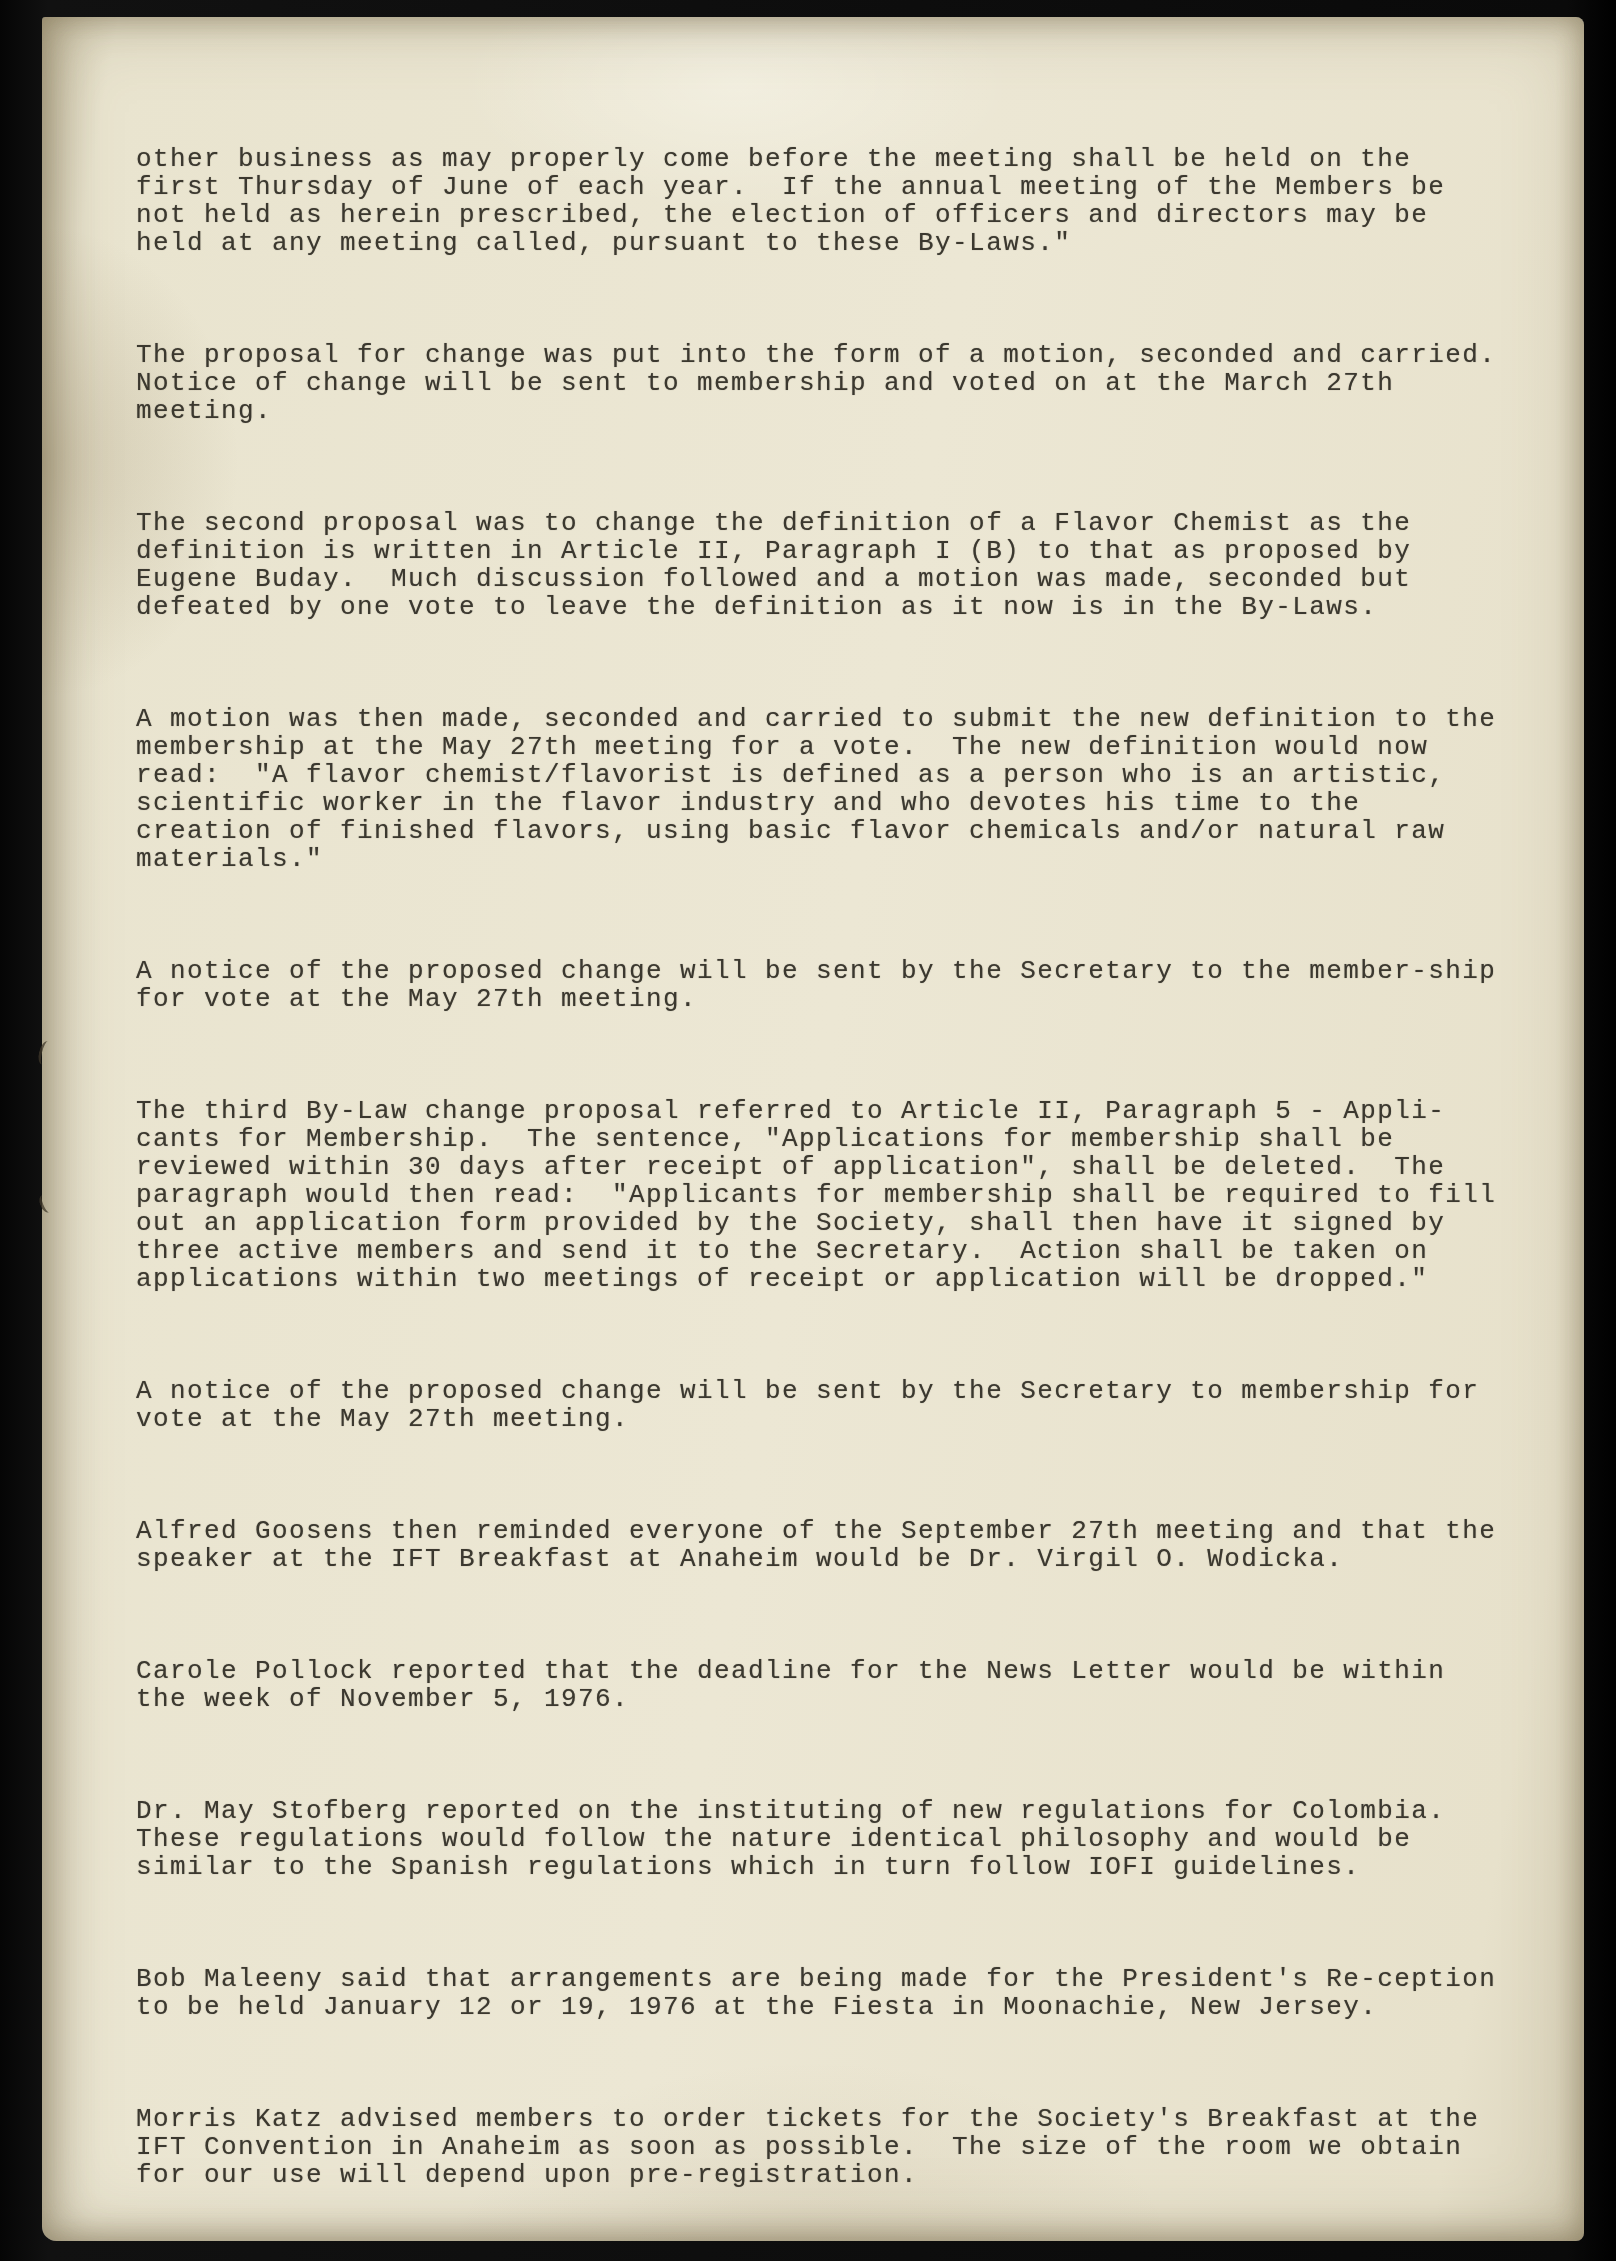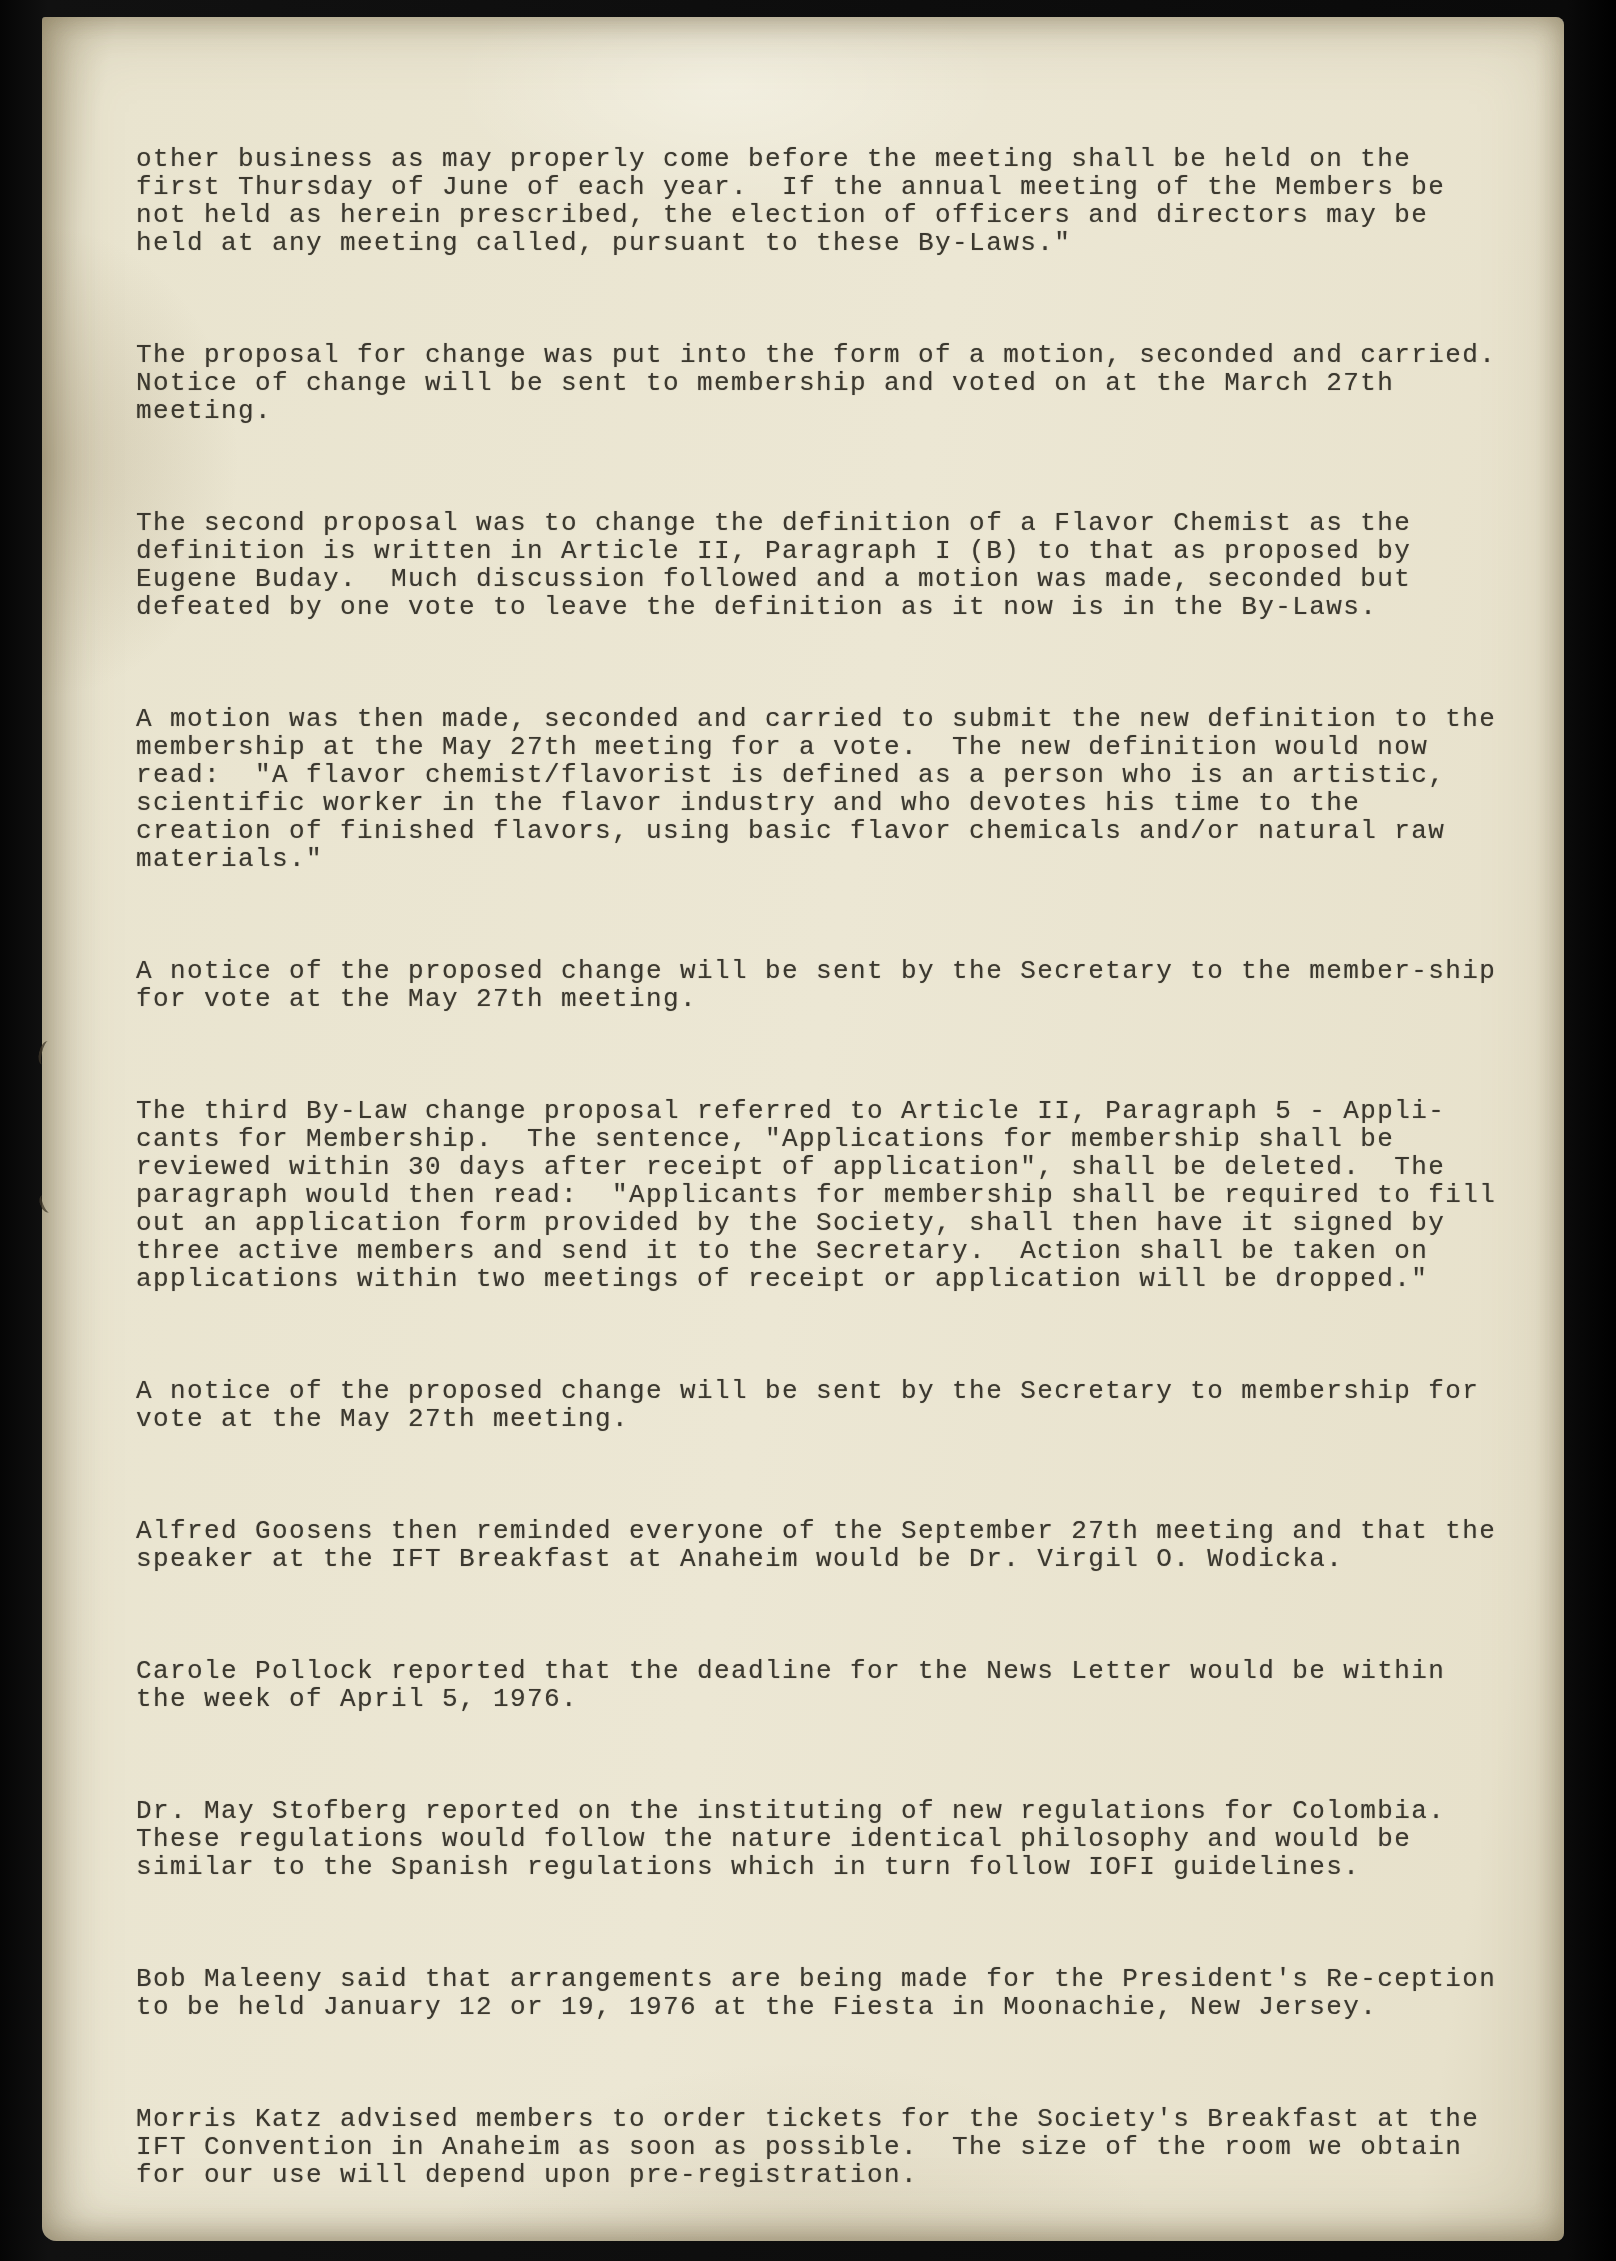--- a/index.html
+++ b/index.html
@@ -30,20 +30,21 @@
       radial-gradient(ellipse 393px 180px at 45% 3%, rgba(255,255,248,0.38), transparent 70%),
       radial-gradient(ellipse 281px 337px at 0% 20%, rgba(120,100,60,0.22), transparent 70%),
       radial-gradient(ellipse 505px 281px at 50% 101%, rgba(135,115,75,0.12), transparent 72%),
       linear-gradient(100deg, #d6cfb6 0%, #e9e4cf 4%, #ece7d4 50%, #e7e1cb 92%, #d9d2ba 100%);
     background-color: #ebe6d2;
     box-shadow:
       inset 0 0 79px rgba(115,100,65,0.28),
       inset 17px 0 39px rgba(90,75,45,0.28),
       inset -6.7px 0 22.4px rgba(100,85,50,0.20),
       inset 0 -5.6px 28px rgba(100,85,50,0.18);
+    padding-left: 20px;
   }
   .binding-mark {
     position: absolute;
     width: 9px;
     height: 23.6px;
     border-left: 3.9px solid #40382a;
     border-radius: 60% 0 0 60%;
     opacity: 0.75;
   }
   .binding-mark.m1 { left: -3.4px; top: 1024px; transform: rotate(14deg); }
@@ -74,21 +75,21 @@
 
     <div class="text-block">
       <p class="para">other business as may properly come before the meeting shall be held on the first Thursday of June of each year.  If the annual meeting of the Members be not held as herein prescribed, the election of officers and directors may be held at any meeting called, pursuant to these By-Laws."</p>
       <p class="para">The proposal for change was put into the form of a motion, seconded and carried.  Notice of change will be sent to membership and voted on at the March 27th meeting.</p>
       <p class="para">The second proposal was to change the definition of a Flavor Chemist as the definition is written in Article II, Paragraph I (B) to that as proposed by Eugene Buday.  Much discussion followed and a motion was made, seconded but defeated by one vote to leave the definition as it now is in the By-Laws.</p>
       <p class="para">A motion was then made, seconded and carried to submit the new definition to the membership at the May 27th meeting for a vote.  The new definition would now read:  "A flavor chemist/flavorist is defined as a person who is an artistic, scientific worker in the flavor industry and who devotes his time to the creation of finished flavors, using basic flavor chemicals and/or natural raw materials."</p>
       <p class="para">A notice of the proposed change will be sent by the Secretary to the member-ship for vote at the May 27th meeting.</p>
       <p class="para">The third By-Law change proposal referred to Article II, Paragraph 5 - Appli-cants for Membership.  The sentence, "Applications for membership shall be reviewed within 30 days after receipt of application", shall be deleted.  The paragraph would then read:  "Applicants for membership shall be required to fill out an application form provided by the Society, shall then have it signed by three active members and send it to the Secretary.  Action shall be taken on applications within two meetings of receipt or application will be dropped."</p>
       <p class="para">A notice of the proposed change will be sent by the Secretary to membership for vote at the May 27th meeting.</p>
       <p class="para">Alfred Goosens then reminded everyone of the September 27th meeting and that the speaker at the IFT Breakfast at Anaheim would be Dr. Virgil O. Wodicka.</p>
-      <p class="para">Carole Pollock reported that the deadline for the News Letter would be within the week of April 5, 1976.</p>
+      <p class="para">Carole Pollock reported that the deadline for the News Letter would be within the week of November 5, 1976.</p>
       <p class="para">Dr. May Stofberg reported on the instituting of new regulations for Colombia. These regulations would follow the nature identical philosophy and would be similar to the Spanish regulations which in turn follow IOFI guidelines.</p>
       <p class="para">Bob Maleeny said that arrangements are being made for the President's Re-ception to be held January 12 or 19, 1976 at the Fiesta in Moonachie, New Jersey.</p>
       <p class="para">Morris Katz advised members to order tickets for the Society's Breakfast at the IFT Convention in Anaheim as soon as possible.  The size of the room we obtain for our use will depend upon pre-registration.</p>
       
       
 
       
 
       
     </div>

